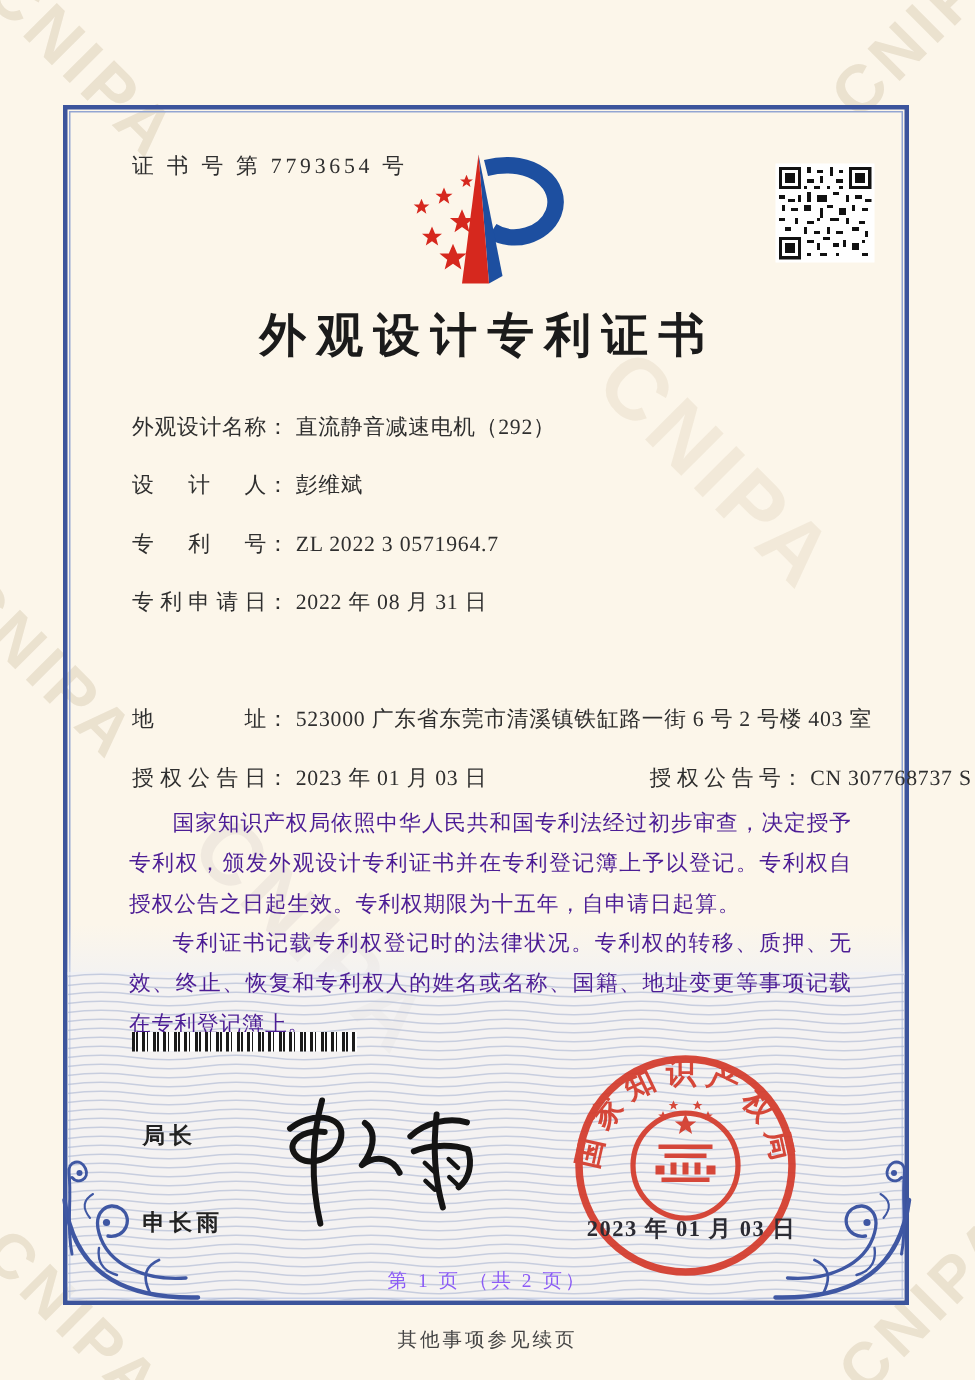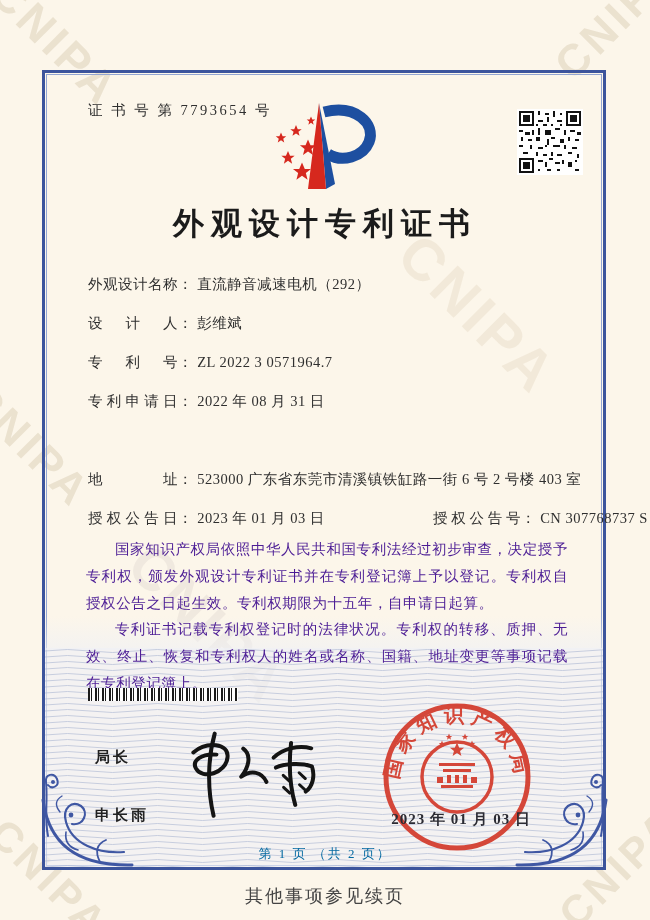--- a/index.html
+++ b/index.html
@@ -51,25 +51,25 @@
   }
   .director{top:748px;} .director-name{top:782px;margin-top:24px;}
   .sig{position:absolute; left:178px; top:720px; transform:rotate(-2deg);}
   .seal{position:absolute; left:377px; top:693px;}
   .seal-date{
     position:absolute; left:386px; top:810px; width:150px; text-align:center;
     font-size:15px; font-weight:700; color:#2b2b33; letter-spacing:1px; white-space:nowrap;
   }
   .pageno{
     position:absolute; left:0; right:0; top:845px; text-align:center;
-    font-size:13px; letter-spacing:2px; color:#0369a1;
+    font-size:13px; letter-spacing:2px; color:#8b5cf6;
   }
   .contnote{
     position:absolute; left:0; right:0; top:884px; text-align:center;
-    font-size:18px; letter-spacing:2px; color:#444;
+    font-size:13px; letter-spacing:2px; color:#444;
   }
   .waves{position:absolute; left:45px; top:648px;}
   .fade{
     position:absolute; left:45px; top:616px; width:558px; height:34px;
     background:linear-gradient(180deg, rgba(238,240,246,0) 0%, rgba(238,240,246,0.6) 100%);
   }
   .orn{position:absolute; top:772px;}
   .orn.left{left:38px;} .orn.right{left:515px; transform:scaleX(-1);}
 </style>
 </head>

